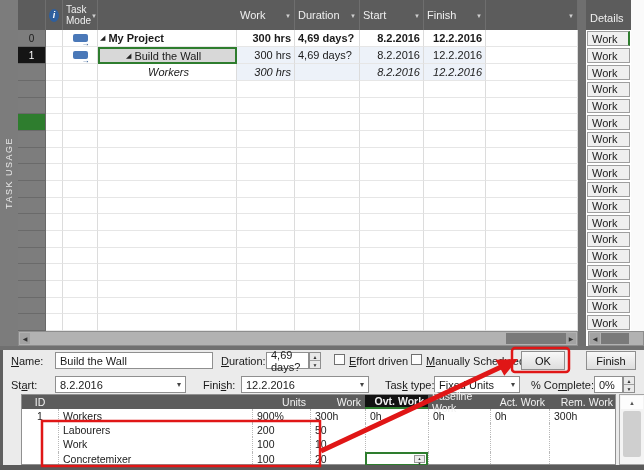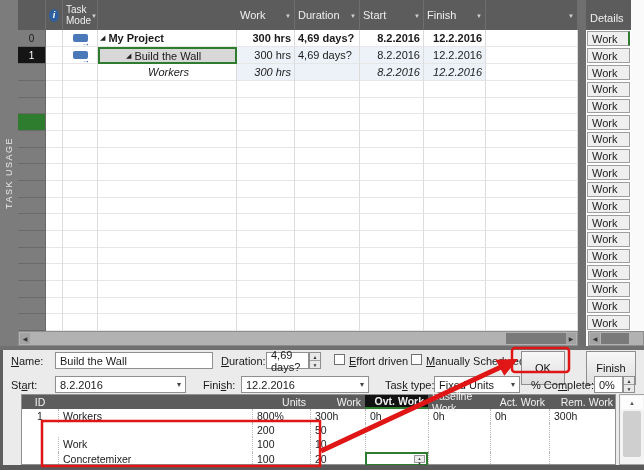--- a/index.html
+++ b/index.html
@@ -63,21 +63,21 @@
   .tbox{position:absolute;height:17px;background:#fff;border:1px solid #8f8f8f;box-sizing:border-box;
         display:flex;align-items:center;padding:0 4px;}
   .combo .chev{margin-left:auto;font-size:8px;color:#444;}
   .chev::after{content:"▾";}
   .spin{position:absolute;width:12px;height:17px;border:1px solid #8f8f8f;background:#e9e9e9;
         box-sizing:border-box;display:flex;flex-direction:column;}
   .spin span{flex:1;font-size:5px;color:#333;display:flex;align-items:center;justify-content:center;
              border-bottom:1px solid #9f9f9f;}
   .spin span:last-child{border-bottom:none;}
   .cb{position:absolute;width:11px;height:11px;background:#fdfdfd;border:1px solid #707070;box-sizing:border-box;}
-  .btn{position:absolute;height:34px;background:linear-gradient(#f8f8f8,#dedede);
+  .btn{position:absolute;height:19px;background:linear-gradient(#f8f8f8,#dedede);
        border:1px solid #8f8f8f;box-sizing:border-box;display:flex;align-items:center;
        justify-content:center;color:#111;}
   
   .rgrid{position:absolute;left:18px;top:44px;width:595px;height:71px;background:#fff;
          border:1px solid #909090;box-sizing:border-box;}
   .rghead{position:absolute;left:0;top:0;width:100%;height:14px;background:#5c5c5c;}
   .rgh{position:absolute;top:0;bottom:0;color:#f2f2f2;font-size:10.5px;display:flex;
        align-items:center;padding:0 4px;box-sizing:border-box;}
   .rgh.ra2{justify-content:flex-end;}
   .rgh-sel{background:#121212;border-bottom:2px solid var(--green);font-weight:bold;}
@@ -479,29 +479,30 @@
         <div class="rgh ra2" style="left:288px;width:55px;">Work</div>
         <div class="rgh ra2 rgh-sel" style="left:343px;width:63px;">Ovt. Work</div>
         <div class="rgh ra2" style="left:406px;width:62px;">Baseline Work</div>
         <div class="rgh ra2" style="left:468px;width:59px;">Act. Work</div>
         <div class="rgh ra2" style="left:527px;width:68px;">Rem. Work</div>
       </div>
       <div>
           <div class="rrow" style="top: 14px;">
             <div class="rcell first" style="left: 0px; width: 36px;">1</div>
             <div class="rcell" style="left: 36px; width: 194px;">Workers</div>
-            <div class="rcell" style="left: 230px; width: 58px;">800%</div>
+            <div class="rcell" style="left: 230px; width: 58px;">900%</div>
             <div class="rcell" style="left: 288px; width: 55px;">300h</div>
             <div class="rcell" style="left: 343px; width: 63px;">0h</div>
             <div class="rcell" style="left: 406px; width: 62px;">0h</div>
             <div class="rcell" style="left: 468px; width: 59px;">0h</div>
             <div class="rcell" style="left: 527px; width: 68px;">300h</div>
           </div>
           <div class="rrow" style="top: 28.2px;">
             <div class="rcell first" style="left: 0px; width: 36px;"></div>
+            <div class="rcell" style="left: 36px; width: 194px;">Labourers</div>
             <div class="rcell" style="left: 230px; width: 58px;">200</div>
             <div class="rcell" style="left: 288px; width: 55px;">50</div>
             <div class="rcell" style="left: 343px; width: 63px;"></div>
             <div class="rcell" style="left: 406px; width: 62px;"></div>
             <div class="rcell" style="left: 468px; width: 59px;"></div>
             <div class="rcell" style="left: 527px; width: 68px;"></div>
           </div>
           <div class="rrow" style="top: 42.4px;">
             <div class="rcell first" style="left: 0px; width: 36px;"></div>
             <div class="rcell" style="left: 36px; width: 194px;">Work</div>

